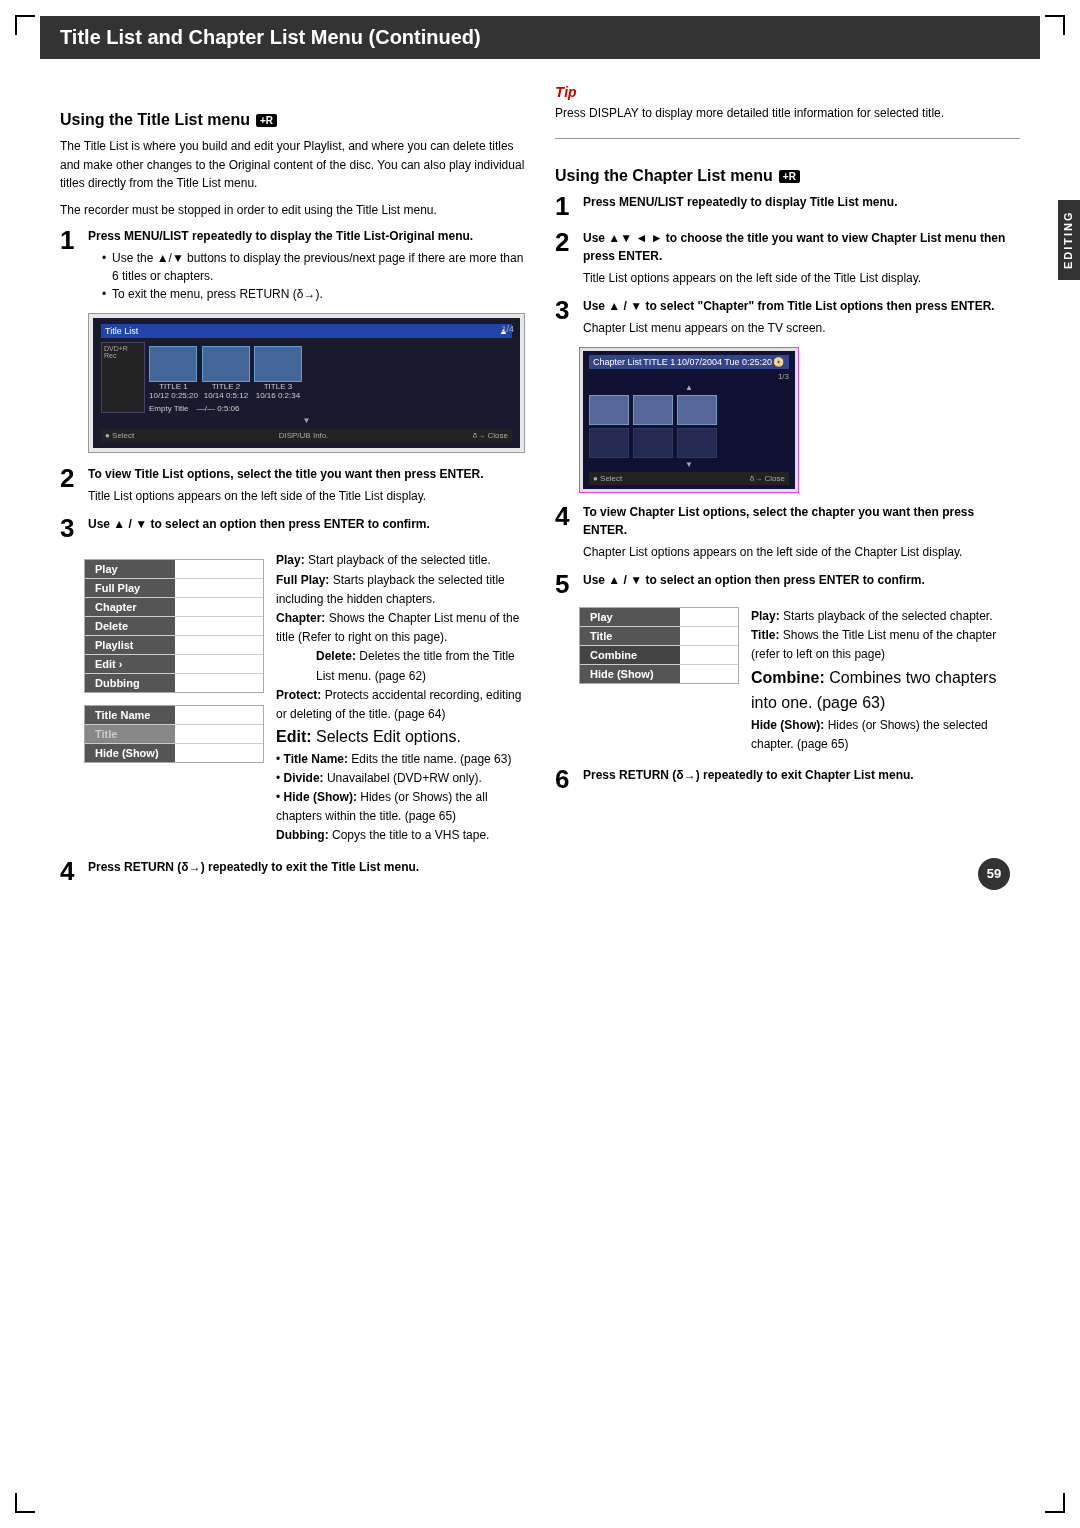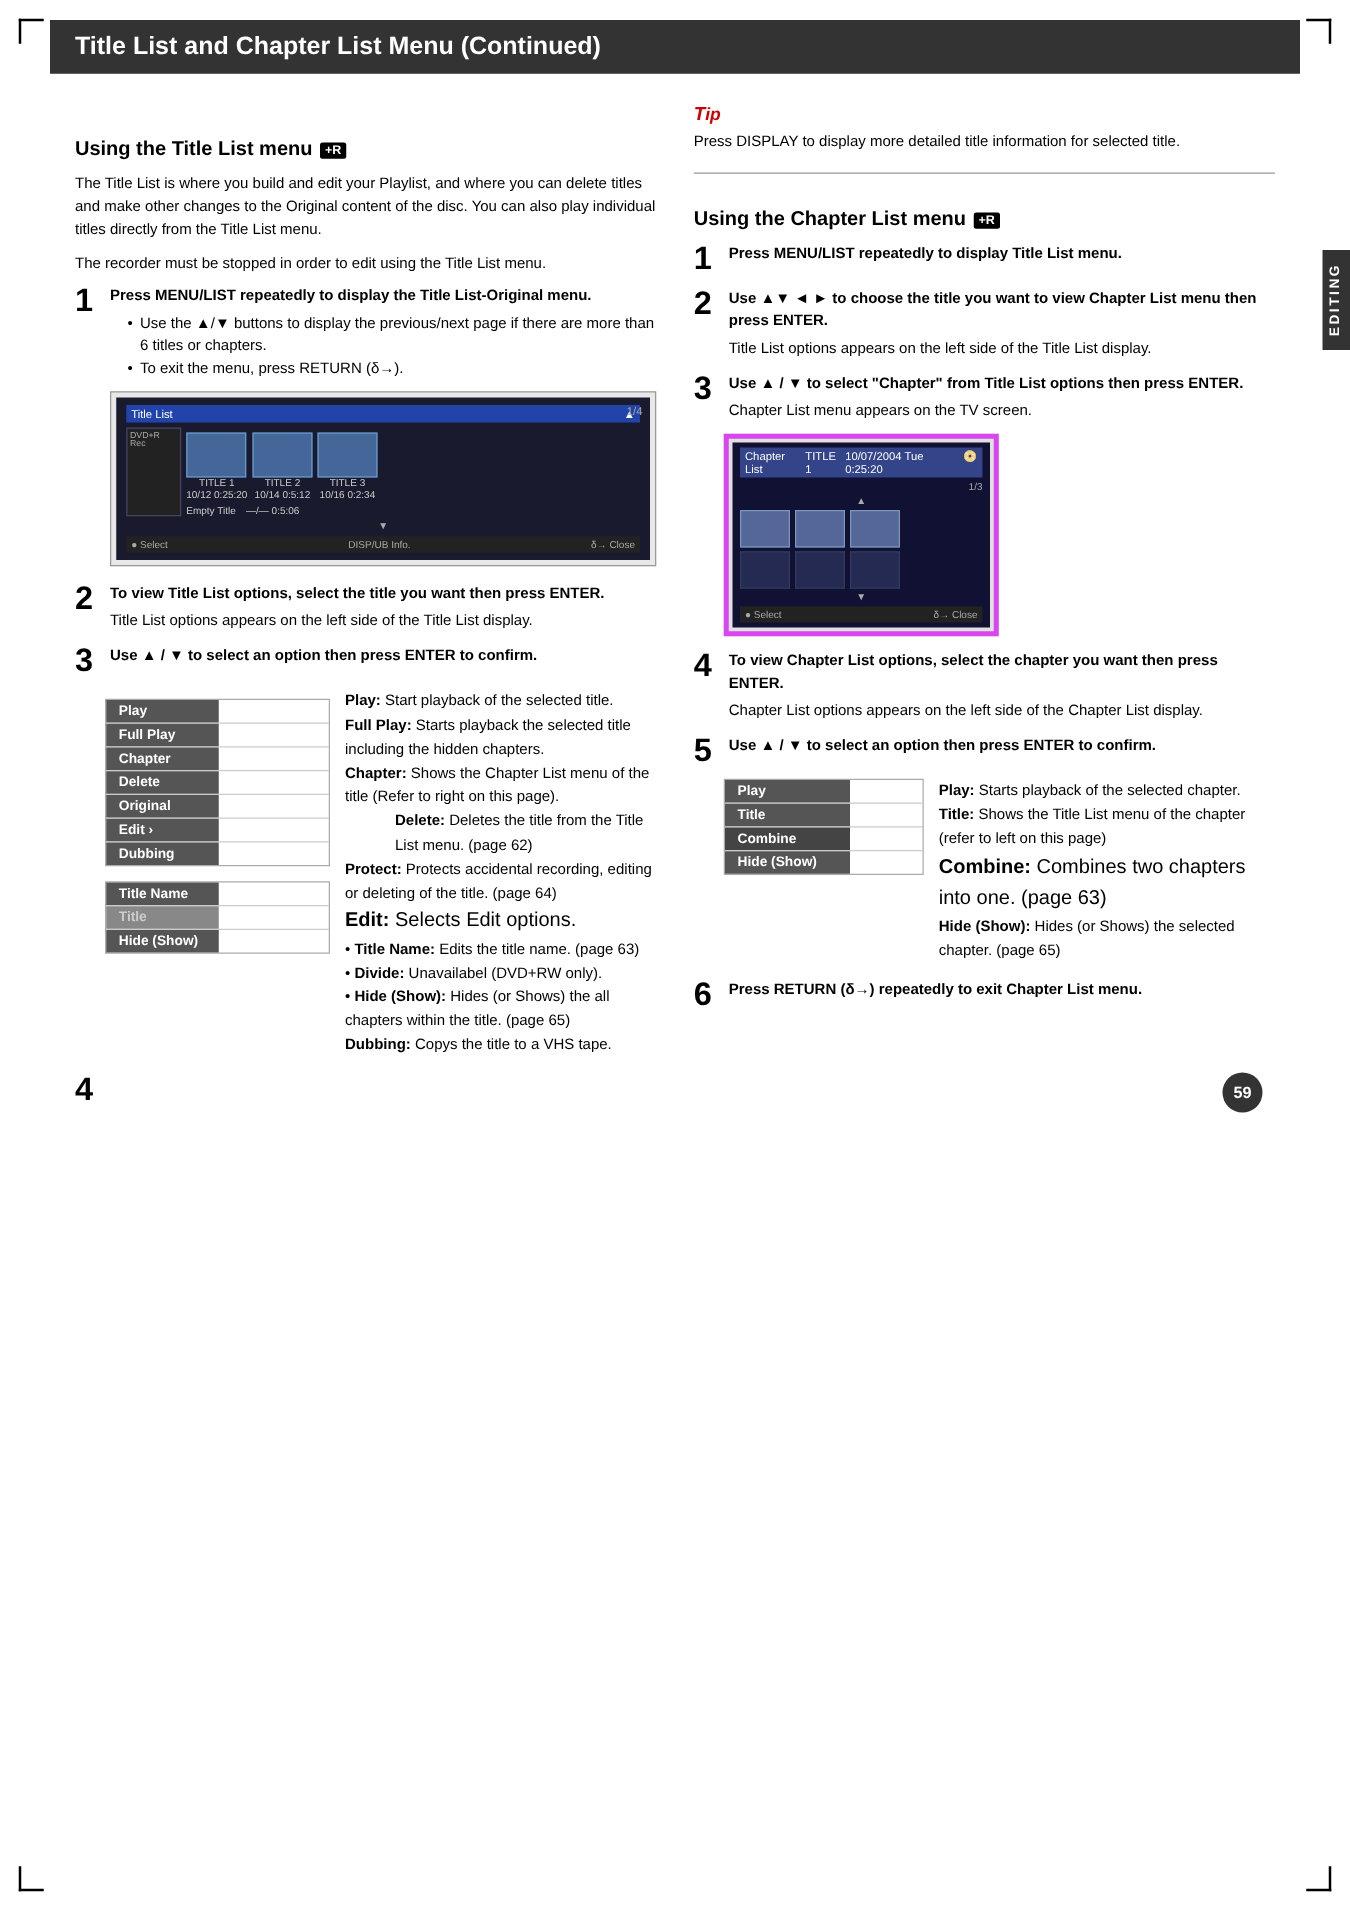--- a/index.html
+++ b/index.html
@@ -249,21 +249,21 @@
       content: " ›";
     }
     .menu-plus-desc {
       flex: 1;
       font-size: 12px;
       line-height: 1.6;
     }
 
     
     .chapter-screen {
-      border: 4px solid #d946ef;
+      border: 1px solid #d946ef;
       background: #e0e0e0;
       margin: 8px 0 8px 24px;
       padding: 3px;
       width: 220px;
     }
     .chapter-screen-inner {
       background: #111133;
       color: #fff;
       font-size: 9px;
       padding: 4px 6px;
@@ -459,21 +459,21 @@
             <div class="menu-row">
               <div class="menu-cell-left">Full Play</div>
             </div>
             <div class="menu-row">
               <div class="menu-cell-left">Chapter</div>
             </div>
             <div class="menu-row">
               <div class="menu-cell-left">Delete</div>
             </div>
             <div class="menu-row">
-              <div class="menu-cell-left">Original</div>
+              <div class="menu-cell-left">Playlist</div>
             </div>
             <div class="menu-row">
               <div class="menu-cell-left has-arrow">Edit</div>
             </div>
             <div class="menu-row">
               <div class="menu-cell-left">Dubbing</div>
             </div>
           </div>
 
           <div class="menu-table" style="margin-top:8px;">
@@ -498,20 +498,23 @@
           <p style="font-size:16px; line-height:1.6;"><strong>Edit:</strong> Selects Edit options.</p>
           <p style="font-size:12px; line-height:1.6;">• <strong>Title Name:</strong> Edits the title name. (page 63)</p>
           <p style="font-size:12px; line-height:1.6;">• <strong>Divide:</strong> Unavailabel (DVD+RW only).</p>
           <p style="font-size:12px; line-height:1.6;">• <strong>Hide (Show):</strong> Hides (or Shows) the all chapters within the title. (page 65)</p>
           <p style="font-size:12px; line-height:1.6;"><strong>Dubbing:</strong> Copys the title to a VHS tape.</p>
         </div>
       </div>
 
       <div class="step">
         <div class="step-number">4</div>
+        <div class="step-content">
+          <strong>Press RETURN (δ→) repeatedly to exit the Title List menu.</strong>
+        </div>
       </div>
 
     </div>
 
     <div class="col-right">
 
       <div class="tip-section">
         <span class="tip-icon">T</span><span style="font-style:italic; font-weight:bold; font-size:14px; color:#c00;">ip</span>
         <p class="tip-text">Press DISPLAY to display more detailed title information for selected title.</p>
       </div>

